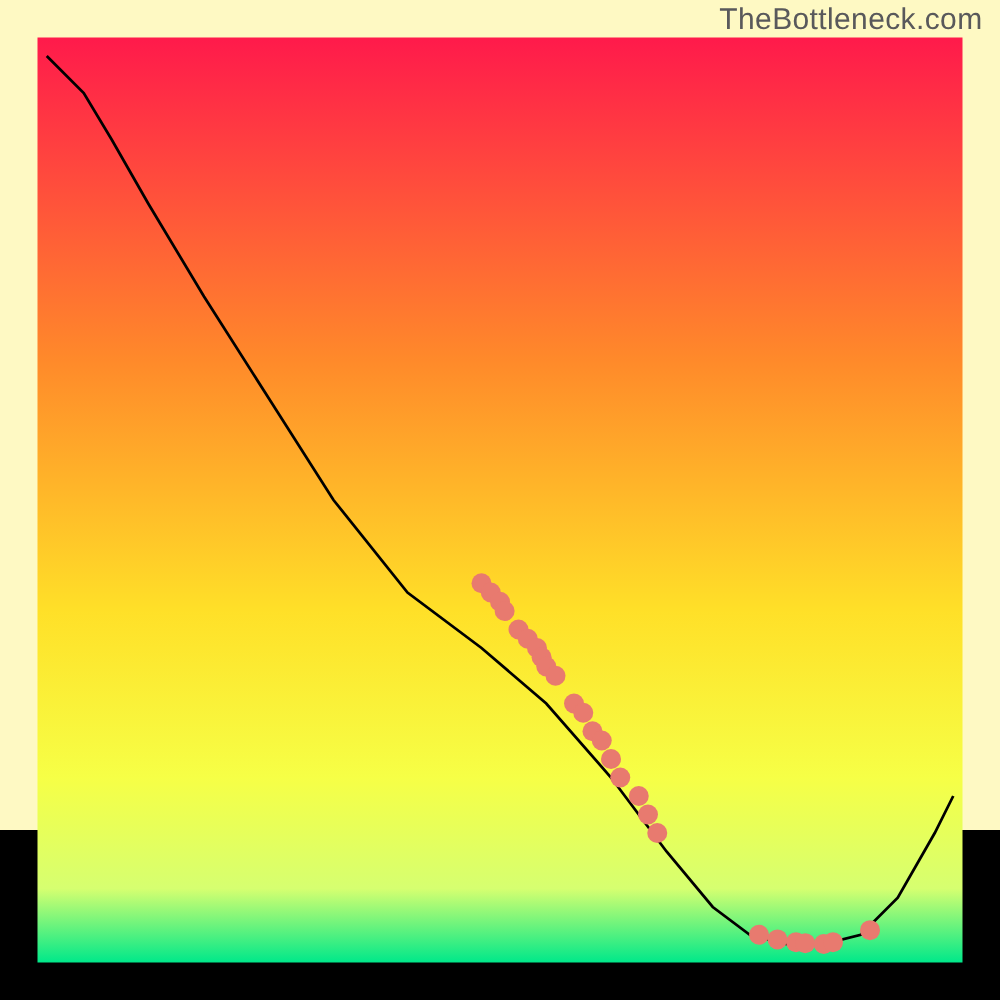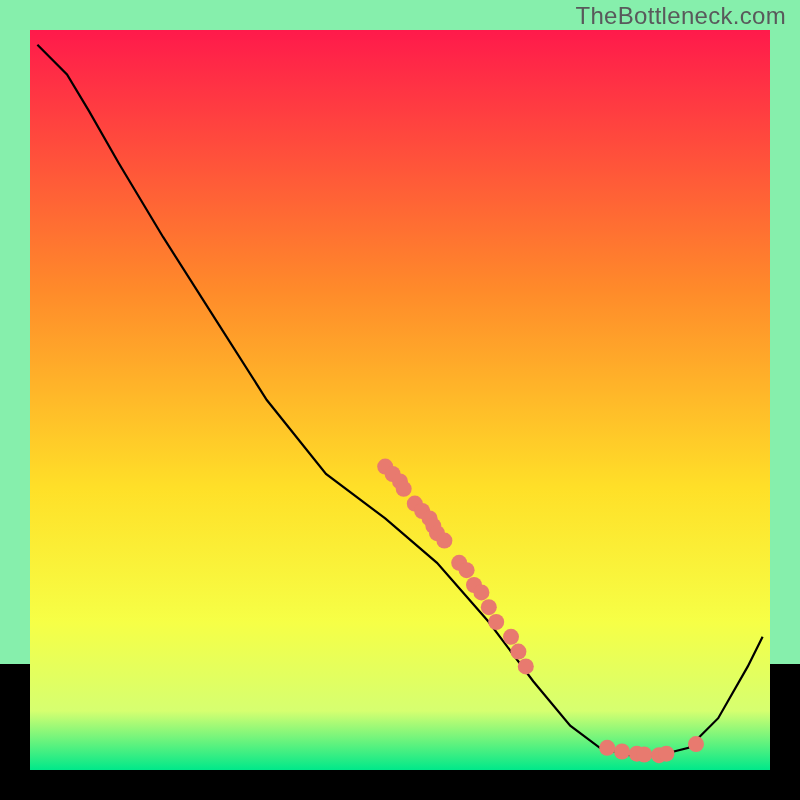--- a/index.html
+++ b/index.html
@@ -7,21 +7,21 @@
     padding: 0;
     width: 800px;
     height: 800px;
     background: #000;
     overflow: hidden;
   }
   .frame {
     position: relative;
     width: 800px;
     height: 664px;
-    background: #86efac;
+    background: #fef9c3;
   }
   .watermark {
     position: absolute;
     top: 2px;
     right: 14px;
     font-family: Arial, Helvetica, sans-serif;
     font-size: 24px;
     font-weight: 500;
     color: #59595b;
     letter-spacing: 0.3px;

